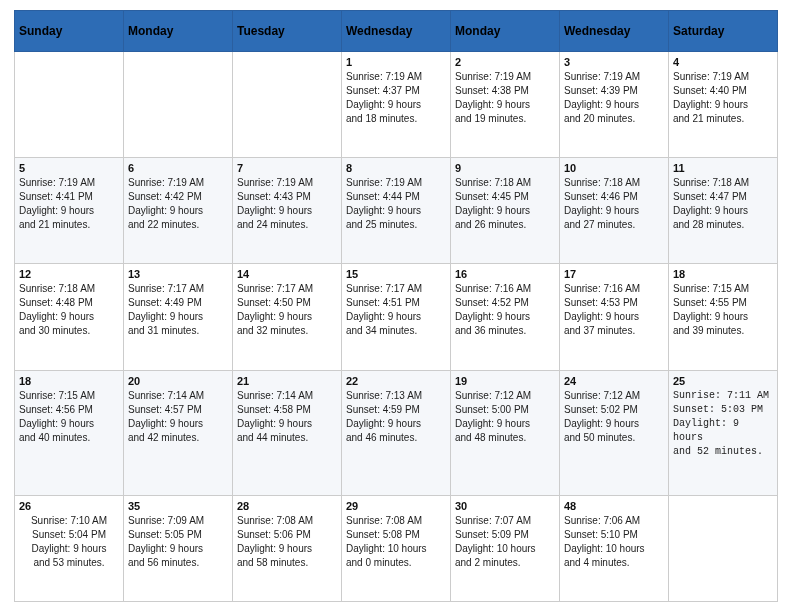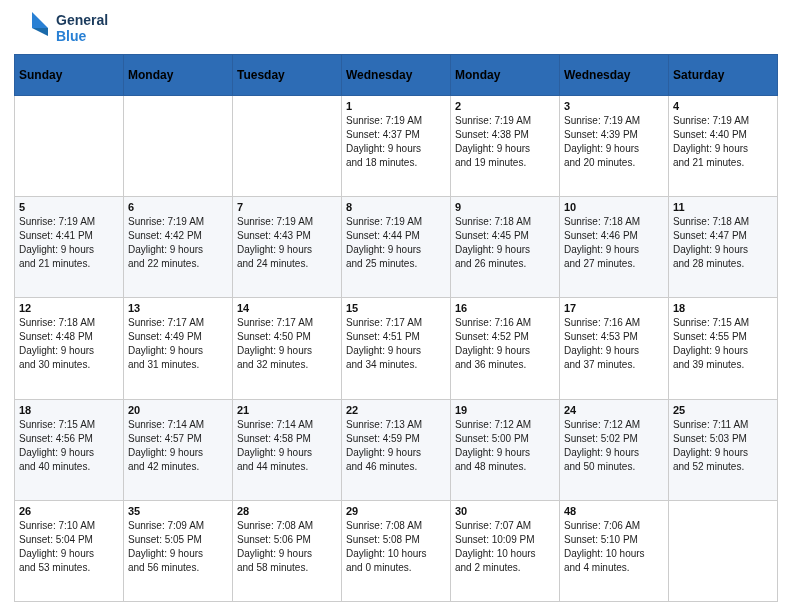--- a/index.html
+++ b/index.html
@@ -80,37 +80,20 @@
       color: #222;
     }
     .empty-cell {
       background: #fff !important;
     }
   </style>
 </head>
 <body>
 
 <div class="page">
-  <div class="header">
-    <div class="logo">
-        <svg width="36" height="36" viewBox="0 0 36 36">
-          <rect x="0" y="0" width="36" height="36" fill="none"></rect>
-          <polygon points="18,2 34,18 18,18" fill="#2980d4"></polygon>
-          <polygon points="18,18 34,18 34,26" fill="#1a6aaa"></polygon>
-        </svg>
-        <div style="display: flex; flex-direction: column; margin-left: 2px;">
-          <span style="font-size: 14px; font-weight: bold; color: rgb(26, 58, 92); line-height: 1.15;">General</span>
-          <span style="font-size: 14px; font-weight: bold; color: rgb(41, 128, 212); line-height: 1.15;">Blue</span>
-        </div>
-      </div>
-    <div class="title-block">
-      <div class="month-title"></div>
-      <div class="location"></div>
-    </div>
-  </div>
 
   <table class="calendar">
     <thead>
       <tr>
       <th>Sunday</th>
           <th>Monday</th>
           <th>Tuesday</th>
           <th>Wednesday</th>
           <th>Monday</th>
           <th>Wednesday</th>
@@ -291,30 +274,30 @@
           </td>
           <td>
             <div class="day-num">24</div>
             <div class="cell-info" style="white-space: pre-line;">Sunrise: 7:12 AM
 Sunset: 5:02 PM
 Daylight: 9 hours
 and 50 minutes.</div>
           </td>
           <td>
             <div class="day-num">25</div>
-            <div class="cell-info" style="white-space: pre-line;">Sunrise: 7:11 AM
+            <div class="cell-info" style="white-space: pre-line; font-family: Liberation Mono, monospace;">Sunrise: 7:11 AM
 Sunset: 5:03 PM
 Daylight: 9 hours
 and 52 minutes.</div>
           </td>
         </tr>
         <tr>
           <td>
             <div class="day-num">26</div>
-            <div class="cell-info" style="white-space: pre-line;">Sunrise: 7:10 AM
+            <div class="cell-info" style="white-space: pre-line; text-align: center;">Sunrise: 7:10 AM
 Sunset: 5:04 PM
 Daylight: 9 hours
 and 53 minutes.</div>
           </td>
           <td>
             <div class="day-num">35</div>
             <div class="cell-info" style="white-space: pre-line;">Sunrise: 7:09 AM
 Sunset: 5:05 PM
 Daylight: 9 hours
 and 56 minutes.</div>
@@ -329,21 +312,21 @@
           <td>
             <div class="day-num">29</div>
             <div class="cell-info" style="white-space: pre-line;">Sunrise: 7:08 AM
 Sunset: 5:08 PM
 Daylight: 10 hours
 and 0 minutes.</div>
           </td>
           <td>
             <div class="day-num">30</div>
             <div class="cell-info" style="white-space: pre-line;">Sunrise: 7:07 AM
-Sunset: 10:09 PM
+Sunset: 5:09 PM
 Daylight: 10 hours
 and 2 minutes.</div>
           </td>
           <td>
             <div class="day-num">48</div>
             <div class="cell-info" style="white-space: pre-line;">Sunrise: 7:06 AM
 Sunset: 5:10 PM
 Daylight: 10 hours
 and 4 minutes.</div>
           </td>

